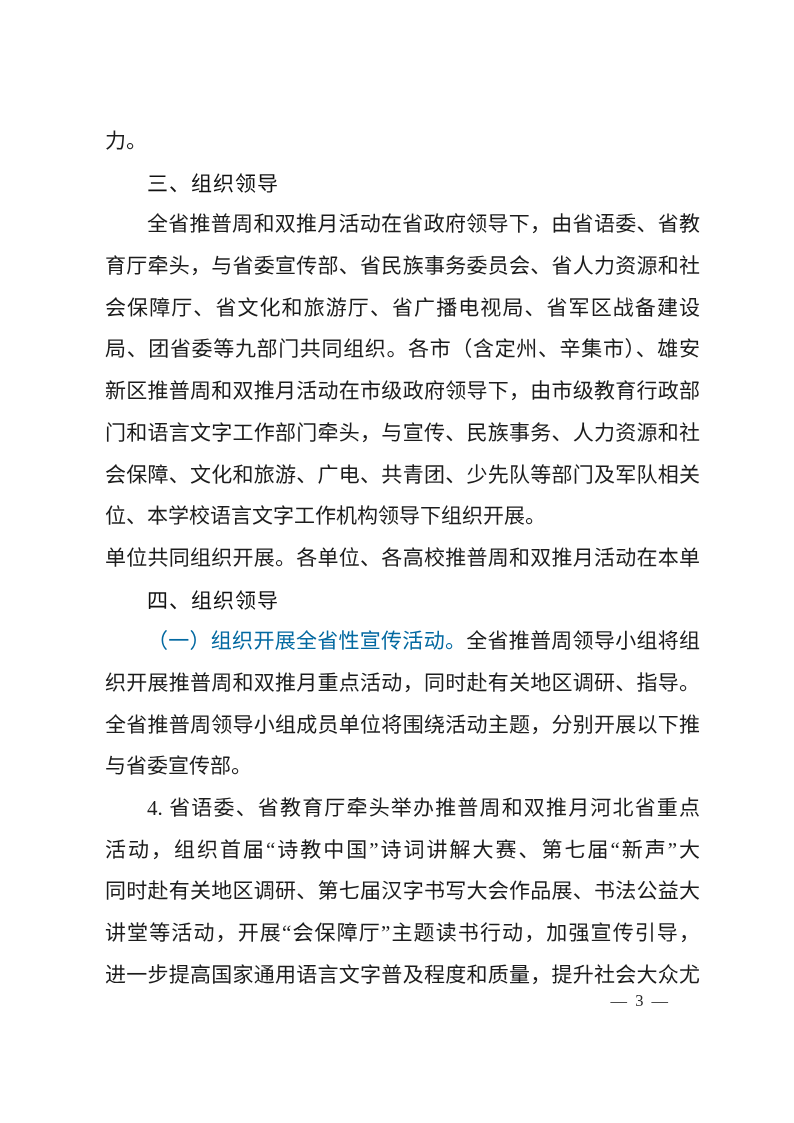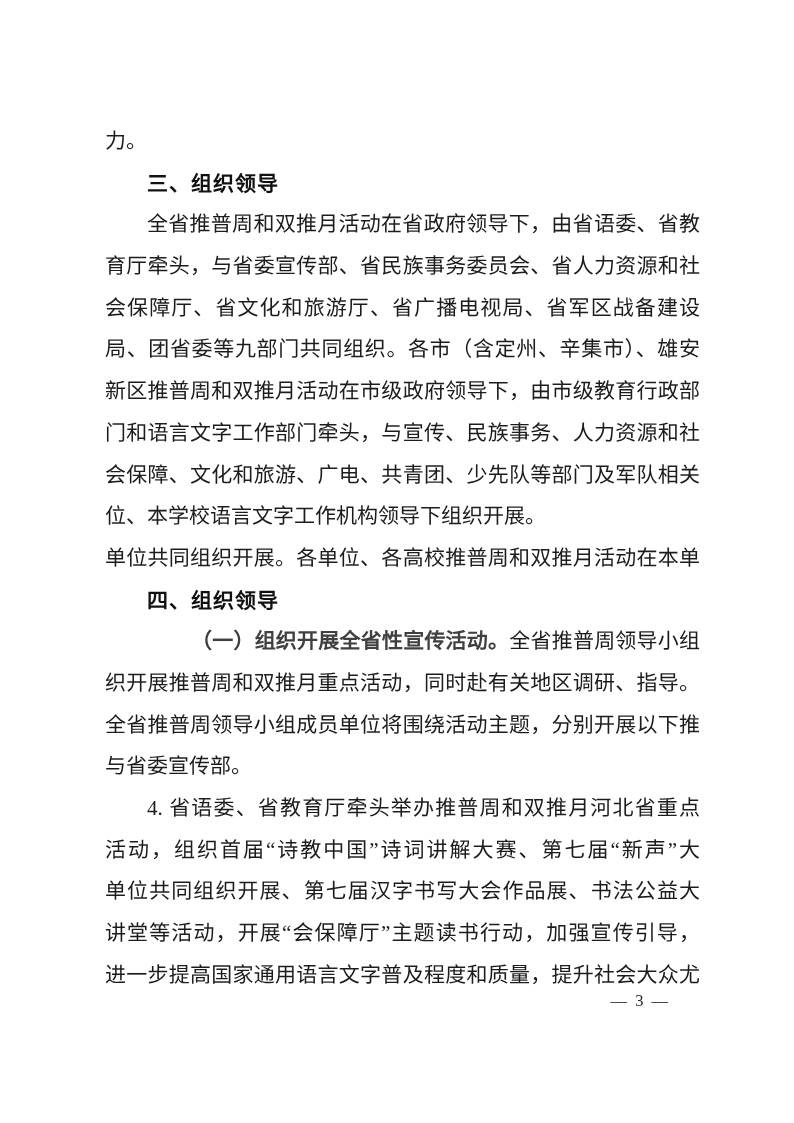--- a/index.html
+++ b/index.html
@@ -30,30 +30,29 @@
     white-space: normal;
   }
   .line.justify {
     text-align: justify;
     text-align-last: justify;
   }
   .line.indent {
     text-indent: 2em;
   }
   .seg-heading {
-    font-weight: bold;
+    font-weight: normal;
     color: #111111;
     font-family: "Liberation Sans", "DejaVu Sans", sans-serif;
     letter-spacing: 1px;
   }
   .seg-subheading {
-    font-weight: bold;
-    color: #404040;
+    font-weight: normal;
+    color: #0369a1;
     font-family: "Liberation Serif", "DejaVu Serif", serif;
-    margin-left: 44px;
   }
   .seg-body {
     font-weight: normal;
   }
   .page-footer {
     position: absolute;
     top: 991px;
     right: 124px;
     font-size: 16.5px;
     letter-spacing: 2px;
@@ -77,18 +76,18 @@
       <div class="line justify"><span class="seg-body">会保障、文化和旅游、广电、共青团、少先队等部门及军队相关</span></div>
       <div class="line"><span class="seg-body">位、本学校语言文字工作机构领导下组织开展。</span></div>
       <div class="line justify"><span class="seg-body">单位共同组织开展。各单位、各高校推普周和双推月活动在本单</span></div>
       <div class="line indent"><span class="seg-heading">四、组织领导</span></div>
       <div class="line justify indent"><span class="seg-subheading">（一）组织开展全省性宣传活动。</span><span class="seg-body">全省推普周领导小组将组</span></div>
       <div class="line justify"><span class="seg-body">织开展推普周和双推月重点活动，同时赴有关地区调研、指导。</span></div>
       <div class="line justify"><span class="seg-body">全省推普周领导小组成员单位将围绕活动主题，分别开展以下推</span></div>
       <div class="line"><span class="seg-body">与省委宣传部。</span></div>
       <div class="line justify indent"><span class="seg-body">4. 省语委、省教育厅牵头举办推普周和双推月河北省重点</span></div>
       <div class="line justify"><span class="seg-body">活动，组织首届“诗教中国”诗词讲解大赛、第七届“新声”大</span></div>
-      <div class="line justify"><span class="seg-body">单位共同组织开展、第七届汉字书写大会作品展、书法公益大</span></div>
+      <div class="line justify"><span class="seg-body">同时赴有关地区调研、第七届汉字书写大会作品展、书法公益大</span></div>
       <div class="line justify"><span class="seg-body">讲堂等活动，开展“会保障厅”主题读书行动，加强宣传引导，</span></div>
       <div class="line justify"><span class="seg-body">进一步提高国家通用语言文字普及程度和质量，提升社会大众尤</span></div>
     </div>
   <div class="page-footer">— 3 —</div>
 </div>
 
 </body></html>

